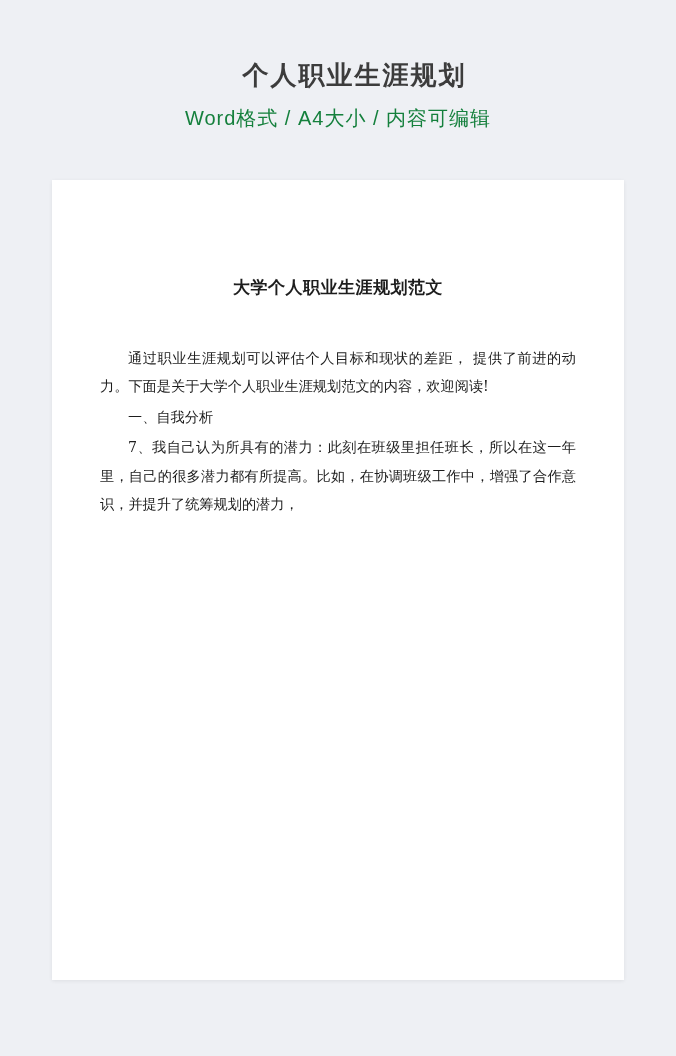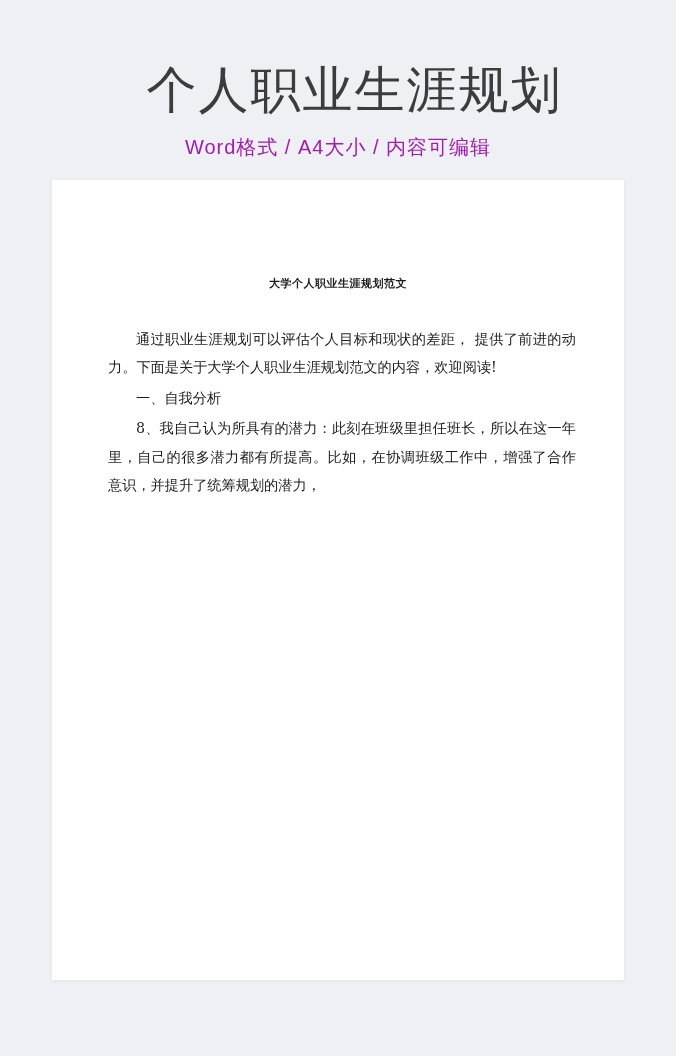--- a/index.html
+++ b/index.html
@@ -17,62 +17,62 @@
     position: relative;
     width: 676px;
     height: 1056px;
     box-sizing: border-box;
   }
   .header {
     text-align: center;
     padding-top: 60px;
   }
   .header-title {
-    font-size: 50px;
-    font-weight: normal;
+    font-size: 26px;
+    font-weight: bold;
     color: #3c3c3c;
     letter-spacing: 2px;
     line-height: 1.2;
     margin: 0;
     padding-left: 33px;
   }
   .header-subtitle {
     font-size: 20px;
-    color: #a21caf;
+    color: #15803d;
     margin-top: 14px;
     letter-spacing: 1px;
   }
   .doc-sheet {
     position: absolute;
     left: 52px;
     top: 180px;
     width: 572px;
     height: 800px;
     background: #ffffff;
     box-shadow: 0 1px 4px rgba(0,0,0,0.07);
     box-sizing: border-box;
     padding: 96px 48px 40px 48px;
     overflow: hidden;
   }
   .doc-title {
     text-align: center;
-    font-size: 11px;
+    font-size: 17px;
     font-weight: bold;
     color: #1d1d1d;
     font-family: "DejaVu Serif", "Liberation Serif", serif;
-    margin-bottom: 34px;
+    margin-bottom: 45px;
     letter-spacing: 0.5px;
   }
   .doc-para {
     font-size: 14.2px;
     line-height: 2.0;
     color: #1d1d1d;
     font-family: "DejaVu Serif", "Liberation Serif", serif;
     text-align: justify;
-    margin: 0 0 2px 8px;
+    margin: 0 0 2px 0;
     text-indent: 0;
   }
   .doc-para.indent {
     text-indent: 28px;
   }
   .bottom-fade {
     position: absolute;
     left: 0;
     right: 0;
     bottom: 0;
@@ -89,18 +89,18 @@
   <div class="header">
     <div class="header-title">个人职业生涯规划</div>
     <div class="header-subtitle">Word格式 / A4大小 / 内容可编辑</div>
   </div>
 
   <div class="doc-sheet">
     <div class="doc-title">大学个人职业生涯规划范文</div>
 
     <p class="doc-para indent">通过职业生涯规划可以评估个人目标和现状的差距， 提供了前进的动力。下面是关于大学个人职业生涯规划范文的内容，欢迎阅读!</p>
     <p class="doc-para indent">一、自我分析</p>
-    <p class="doc-para indent">8、我自己认为所具有的潜力：此刻在班级里担任班长，所以在这一年里，自己的很多潜力都有所提高。比如，在协调班级工作中，增强了合作意识，并提升了统筹规划的潜力，</p>
+    <p class="doc-para indent">7、我自己认为所具有的潜力：此刻在班级里担任班长，所以在这一年里，自己的很多潜力都有所提高。比如，在协调班级工作中，增强了合作意识，并提升了统筹规划的潜力，</p>
 
     <div class="bottom-fade"></div>
   </div>
 
 </div>
 
 </body></html>

